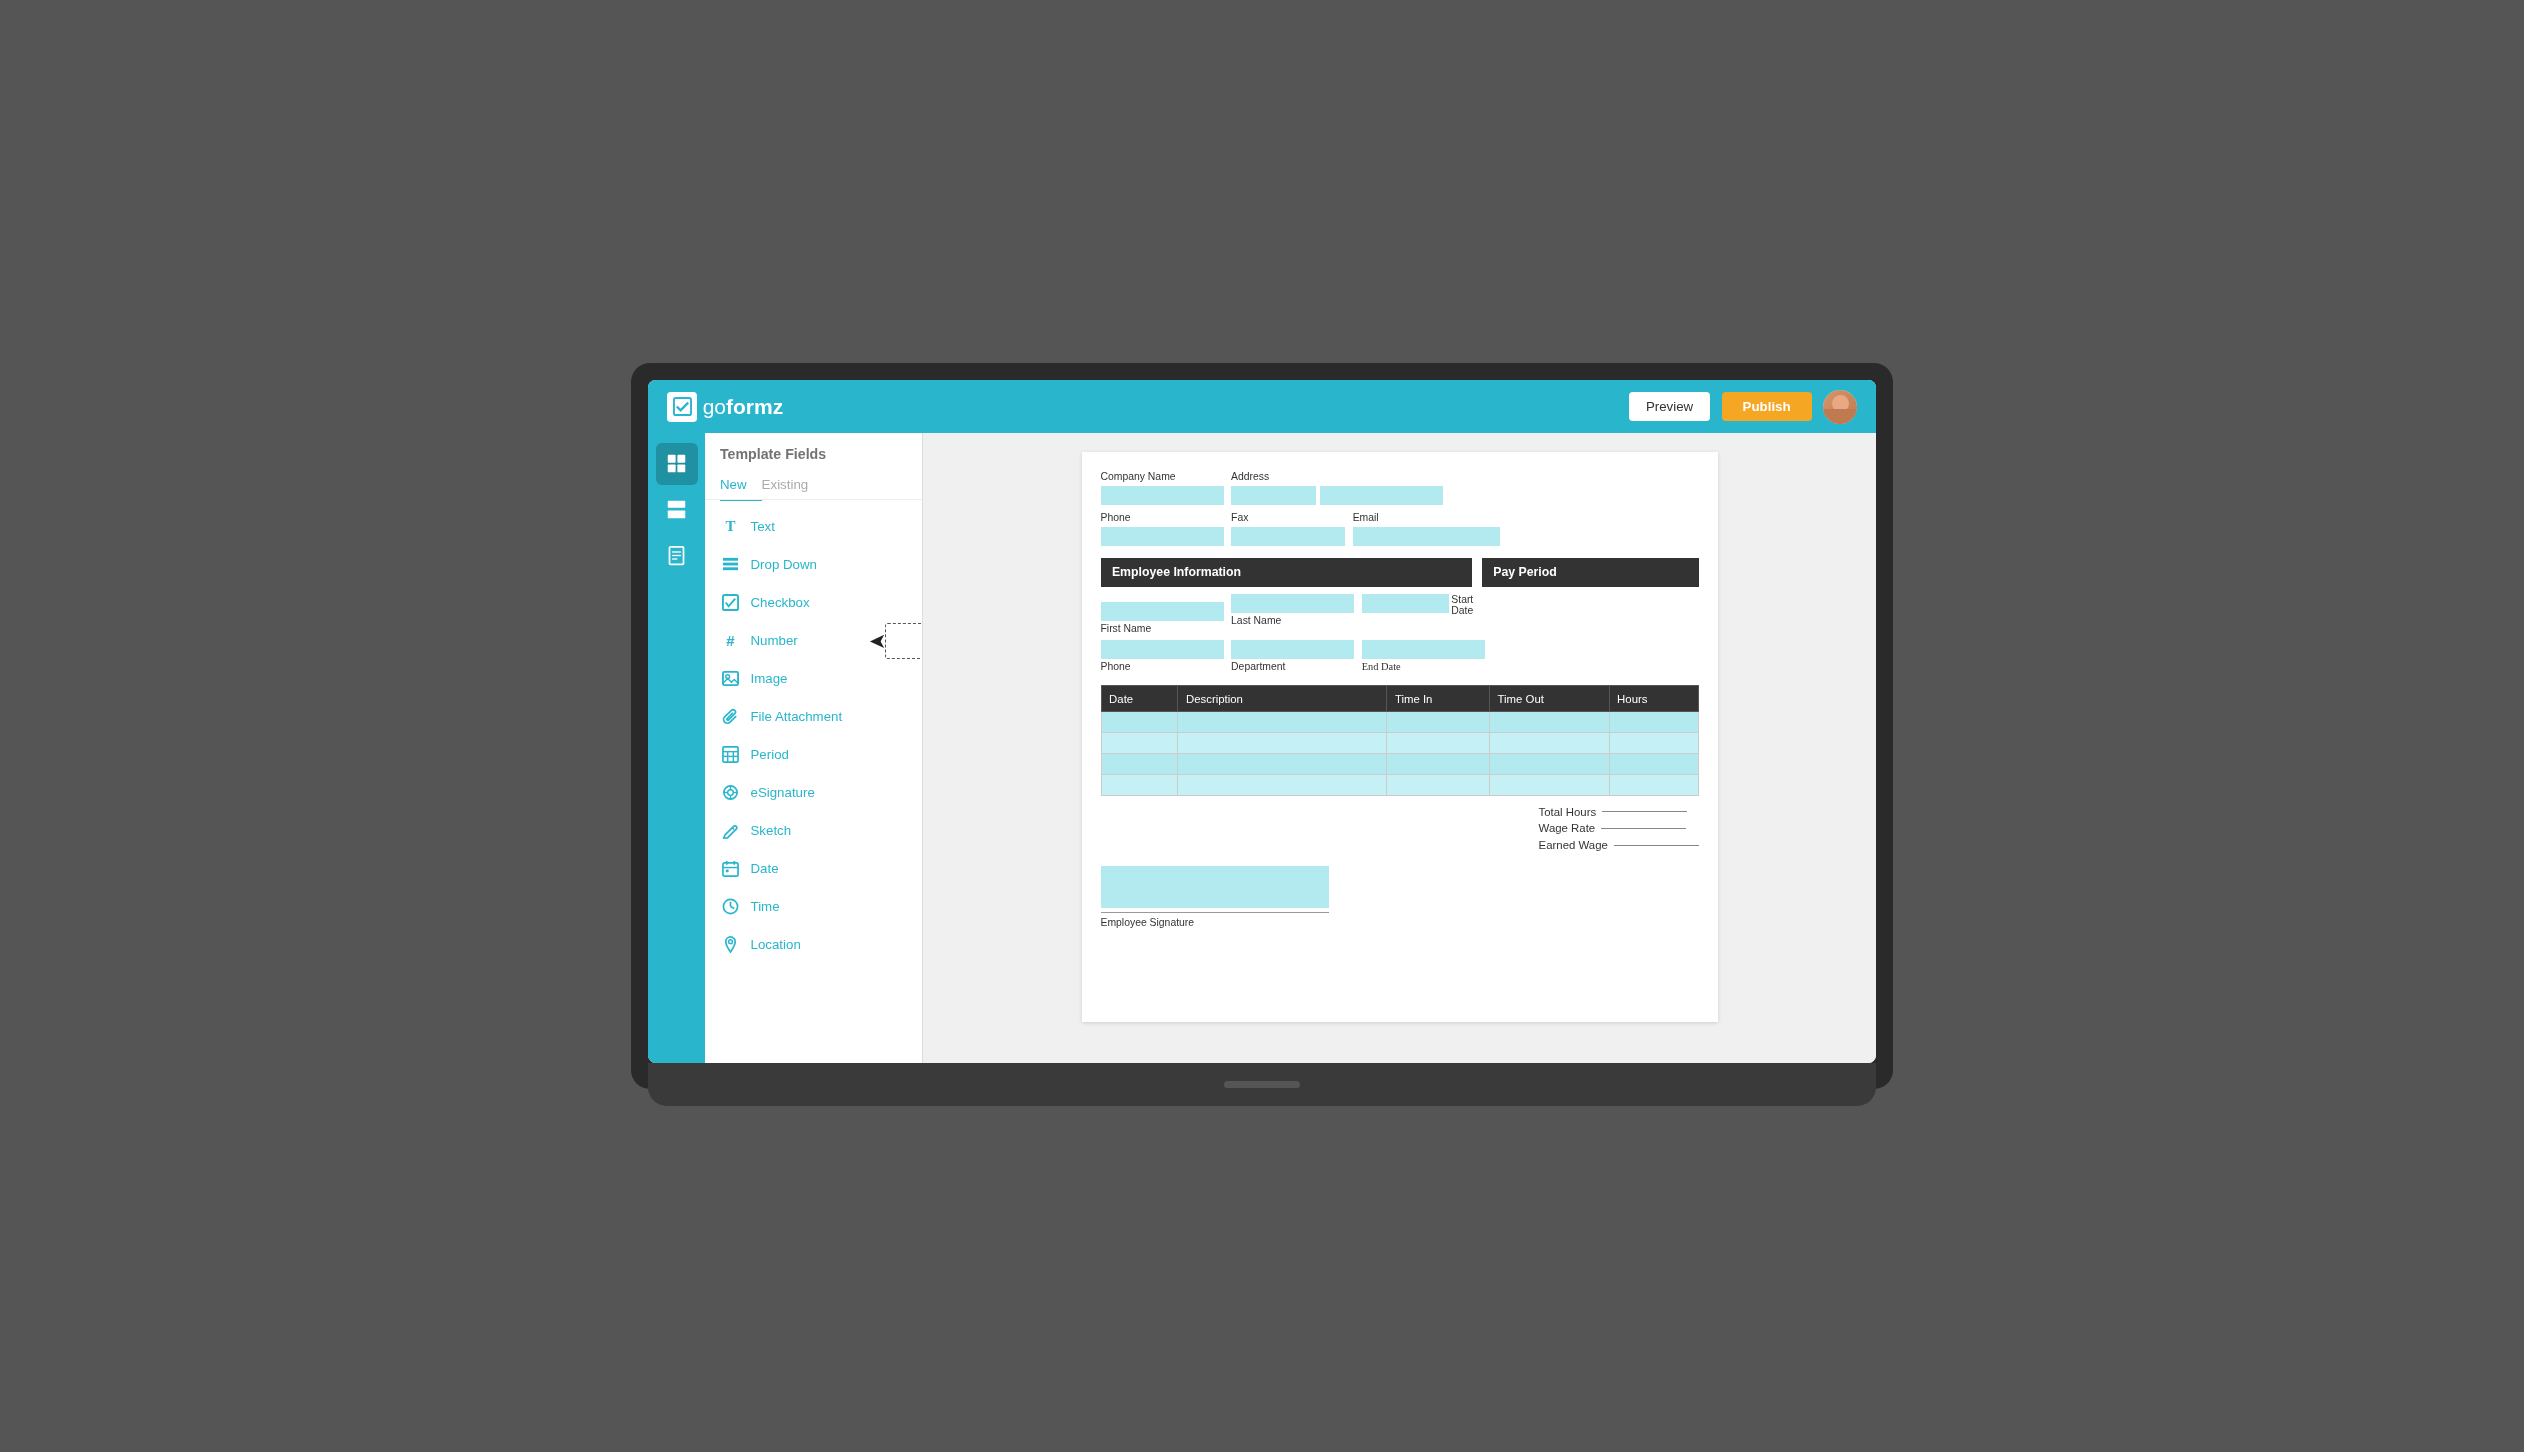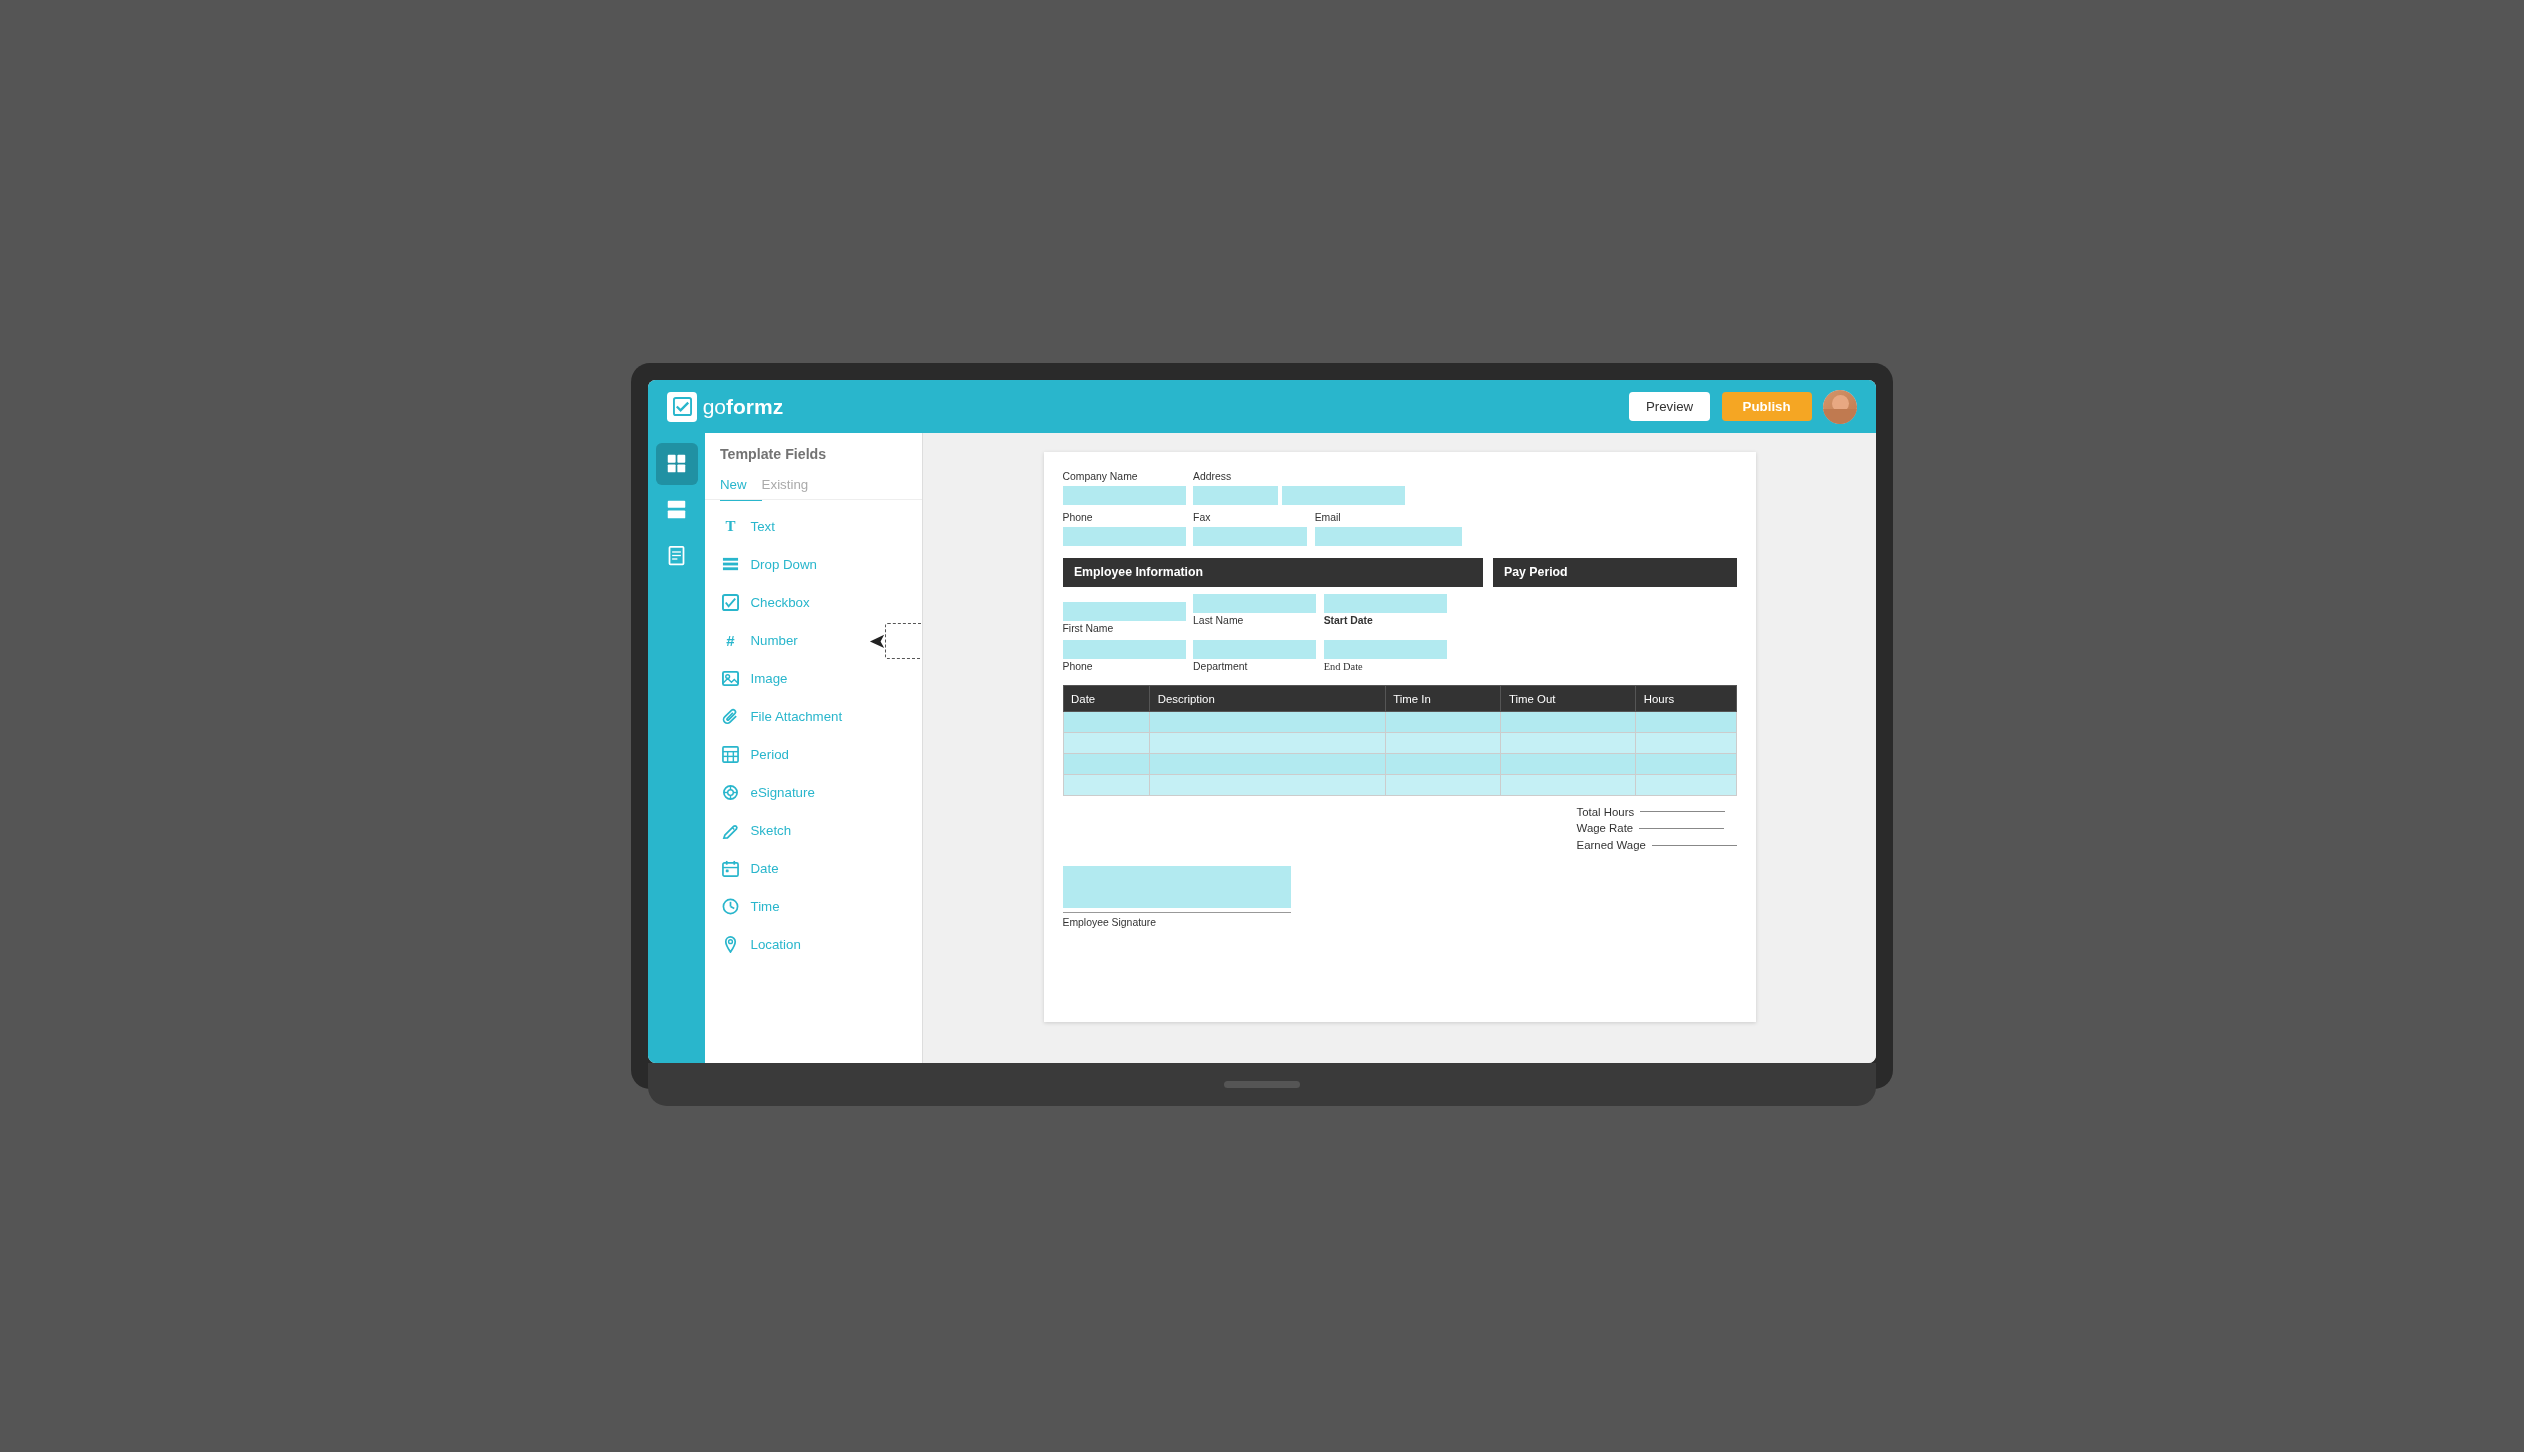--- a/index.html
+++ b/index.html
@@ -234,21 +234,21 @@
 
     
     .form-canvas {
       flex: 1;
       background: #f0f0f0;
       overflow-y: auto;
       padding: 19px 28.5px;
     }
     .form-page {
       background: white;
-      width: 712px;
+      width: 636px;
       min-height: 570px;
       margin: 0 auto;
       padding: 19px;
       box-shadow: 0 0.9px 3.8px rgba(0,0,0,0.15);
     }
     .form-label {
       font-size: 10.4px;
       color: #333;
       margin-bottom: 1.9px;
       display: block;
@@ -528,21 +528,21 @@
 
           <div style="display:flex; gap:7.6px; margin-bottom:3.8px;">
             <div style="display:flex;flex-direction:column; gap:1.9px; width:123px;margin-top:8px;">
               <div class="form-input-box"></div>
               <span class="form-label">First Name</span>
             </div>
             <div style="display:flex;flex-direction:column; gap:1.9px; width:123px;">
               <div class="form-input-box"></div>
               <span class="form-label">Last Name</span>
             </div>
-            <div style="display:flex;flex-direction:column; gap:1.9px; width:123px;font-weight:bold;">
+            <div style="display:flex;flex-direction:row; gap:1.9px; width:123px;">
               <div class="form-input-box"></div>
               <span class="form-label">Start Date</span>
             </div>
           </div>
 
           <div style="display:flex; gap:7.6px; margin-bottom:11.4px;">
             <div style="display:flex;flex-direction:column; gap:1.9px; width:123px;">
               <div class="form-input-box"></div>
               <span class="form-label">Phone</span>
             </div>

